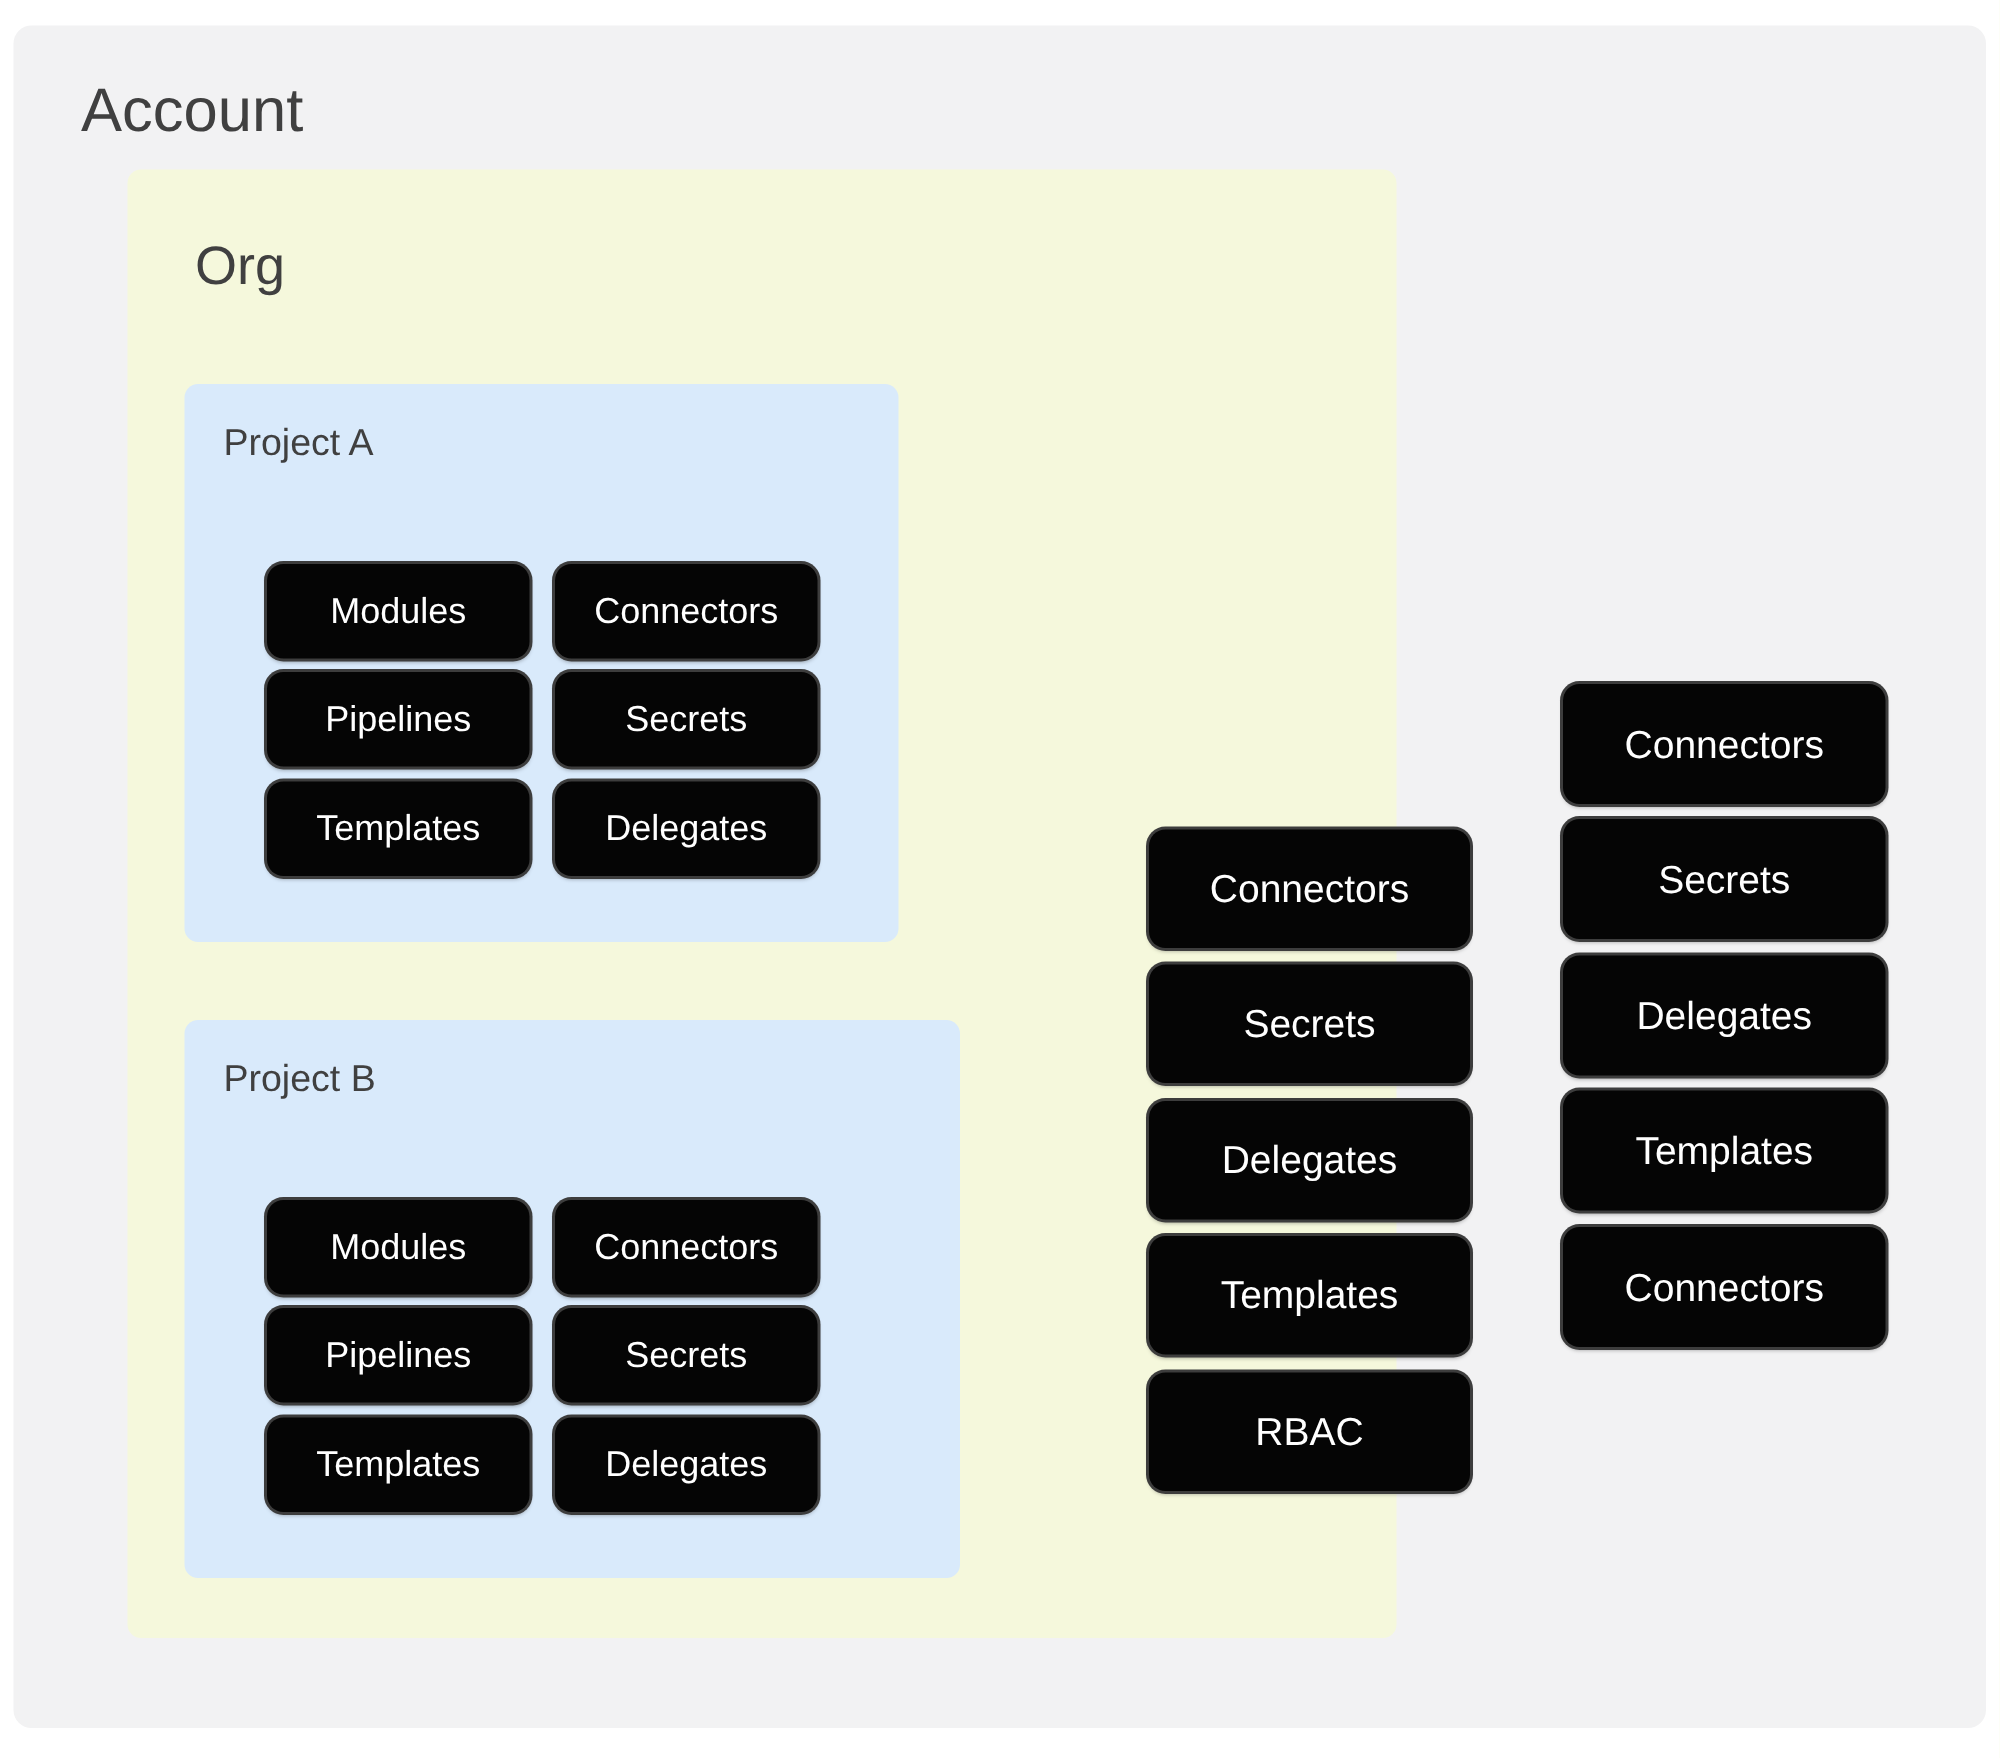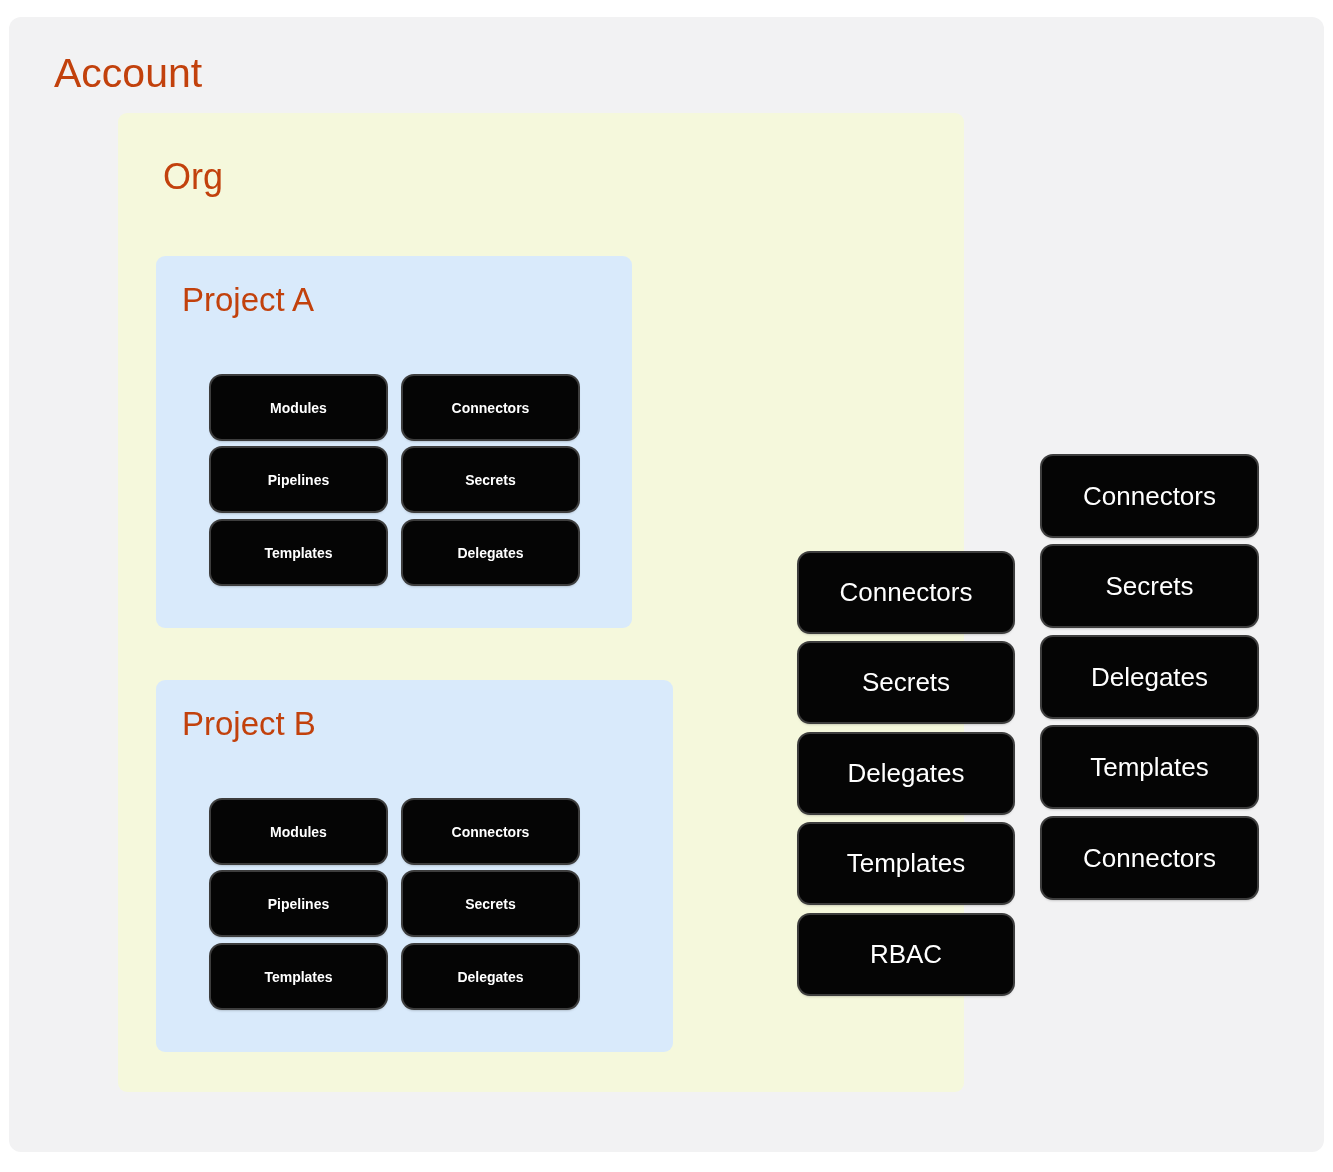--- a/index.html
+++ b/index.html
@@ -23,51 +23,50 @@
     top: 17px;
     width: 1315px;
     height: 1135px;
     background: #f2f2f3;
     border-radius: 12px;
   }
 
   
   .scope-title {
     position: absolute;
-    color: #c2410c;
+    color: #404040;
     font-weight: 400;
     line-height: 1;
     white-space: nowrap;
   }
   #account-title {
     left: 45px;
     top: 36px;
     font-size: 41px;
   }
   #org-title {
     left: 45px;
     top: 46px;
     font-size: 36px;
   }
   .project-title {
     left: 26px;
     top: 27px;
-    font-size: 33px;
+    font-size: 25px;
   }
 
   
   #org-box {
     position: absolute;
     left: 76px;
     top: 96px;
     width: 846px;
     height: 979px;
     background: #f5f8dc;
     border-radius: 9px;
-    margin-left: 33px;
   }
   .project-box {
     position: absolute;
     left: 38px;
     width: 476px;
     height: 372px;
     background: #d9eafb;
     border-radius: 9px;
   }
   #project-a-box { top: 143px; }
@@ -93,22 +92,21 @@
   .project-grid {
     position: absolute;
     left: 55px;
     top: 120px;
     width: 366px;
     height: 208px;
   }
   .project-grid .chip {
     width: 175px;
     height: 63px;
-    font-size: 14px;
-    font-weight: bold;
+    font-size: 24px;
   }
   .project-grid .chip.col-0 { left: 0px; }
   .project-grid .chip.col-1 { left: 192px; }
   .project-grid .chip.row-0 { top: 0px; }
   .project-grid .chip.row-1 { top: 72px; }
   .project-grid .chip.row-2 { top: 145px; }
 
   
   #org-column {
     position: absolute;

